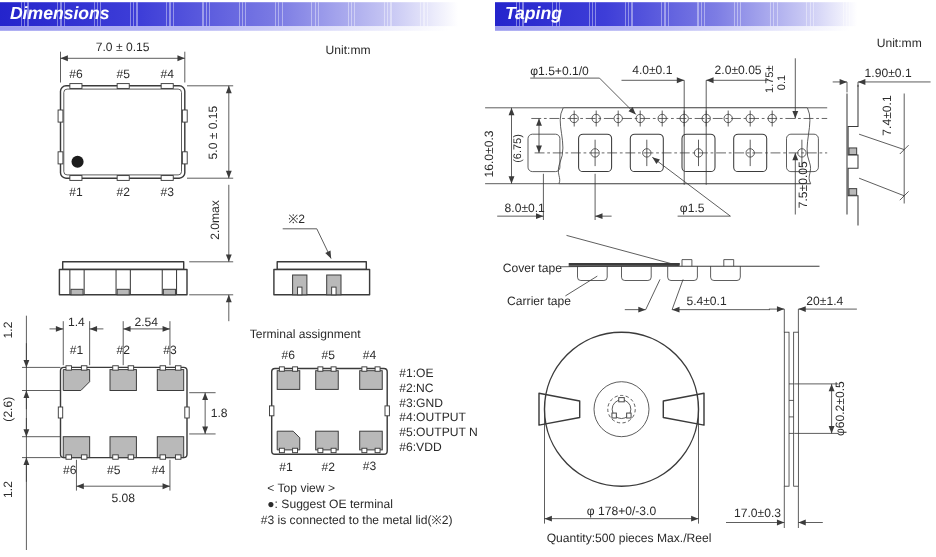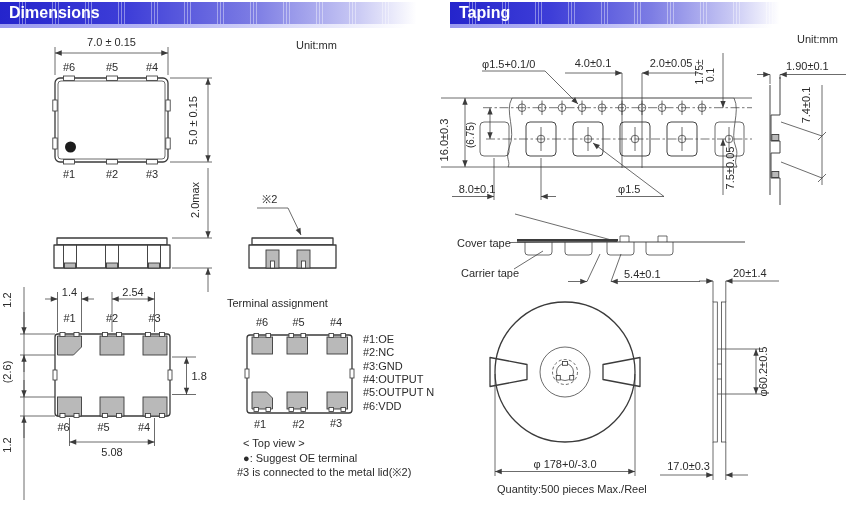--- a/index.html
+++ b/index.html
@@ -3,21 +3,21 @@
 <meta charset="utf-8">
 <style>
   html,body{margin:0;padding:0;background:#fff;width:851px;height:506px;overflow:hidden;
     font-family:"Liberation Sans",sans-serif;}
   .hdr{position:absolute;top:2px;height:22px;color:#fff;font-weight:bold;font-size:16px;
     line-height:22px;padding-left:9px;box-sizing:border-box;
     background:
       repeating-linear-gradient(90deg, rgba(255,255,255,0) 0 19px, rgba(255,255,255,.4) 19px 20px,
         rgba(255,255,255,0) 20px 22px, rgba(255,255,255,.4) 22px 23px,
         rgba(255,255,255,0) 23px 25px, rgba(255,255,255,.4) 25px 26px, rgba(255,255,255,0) 26px 33px),
-      linear-gradient(90deg,#2424cc 0%,#3e3ed8 30%,#7d7de4 60%,#c9c9f4 84%,#ffffff 98%);}
+      linear-gradient(90deg,#2424cc 0%,#3e3ed8 30%,#7d7de4 60%,#c9c9f4 84%,#ffffff 98%); font-style: italic;}
   .hdr .sub{position:absolute;left:0;top:22px;width:100%;height:4px;
     background:linear-gradient(90deg,#9a9aef 0%,#bcbcf5 45%,#e8e8fb 78%,#fff 96%);}
   #hdr-dimensions{left:0;width:425px;}
   #hdr-taping{left:450px;width:336px;}
   svg{position:absolute;left:0;top:0;}
   .ln{stroke:#3b3b3b;stroke-width:1.3;fill:#fff;stroke-linejoin:round;}
   .lnn{stroke:#3b3b3b;stroke-width:1.3;fill:none;stroke-linejoin:round;}
   .tn{stroke:#3b3b3b;stroke-width:.75;fill:none;}
   .md{stroke:#3b3b3b;stroke-width:.95;fill:none;}
   .cl{stroke:#3b3b3b;stroke-width:.7;fill:none;stroke-dasharray:9 2.5 2.5 2.5;}

